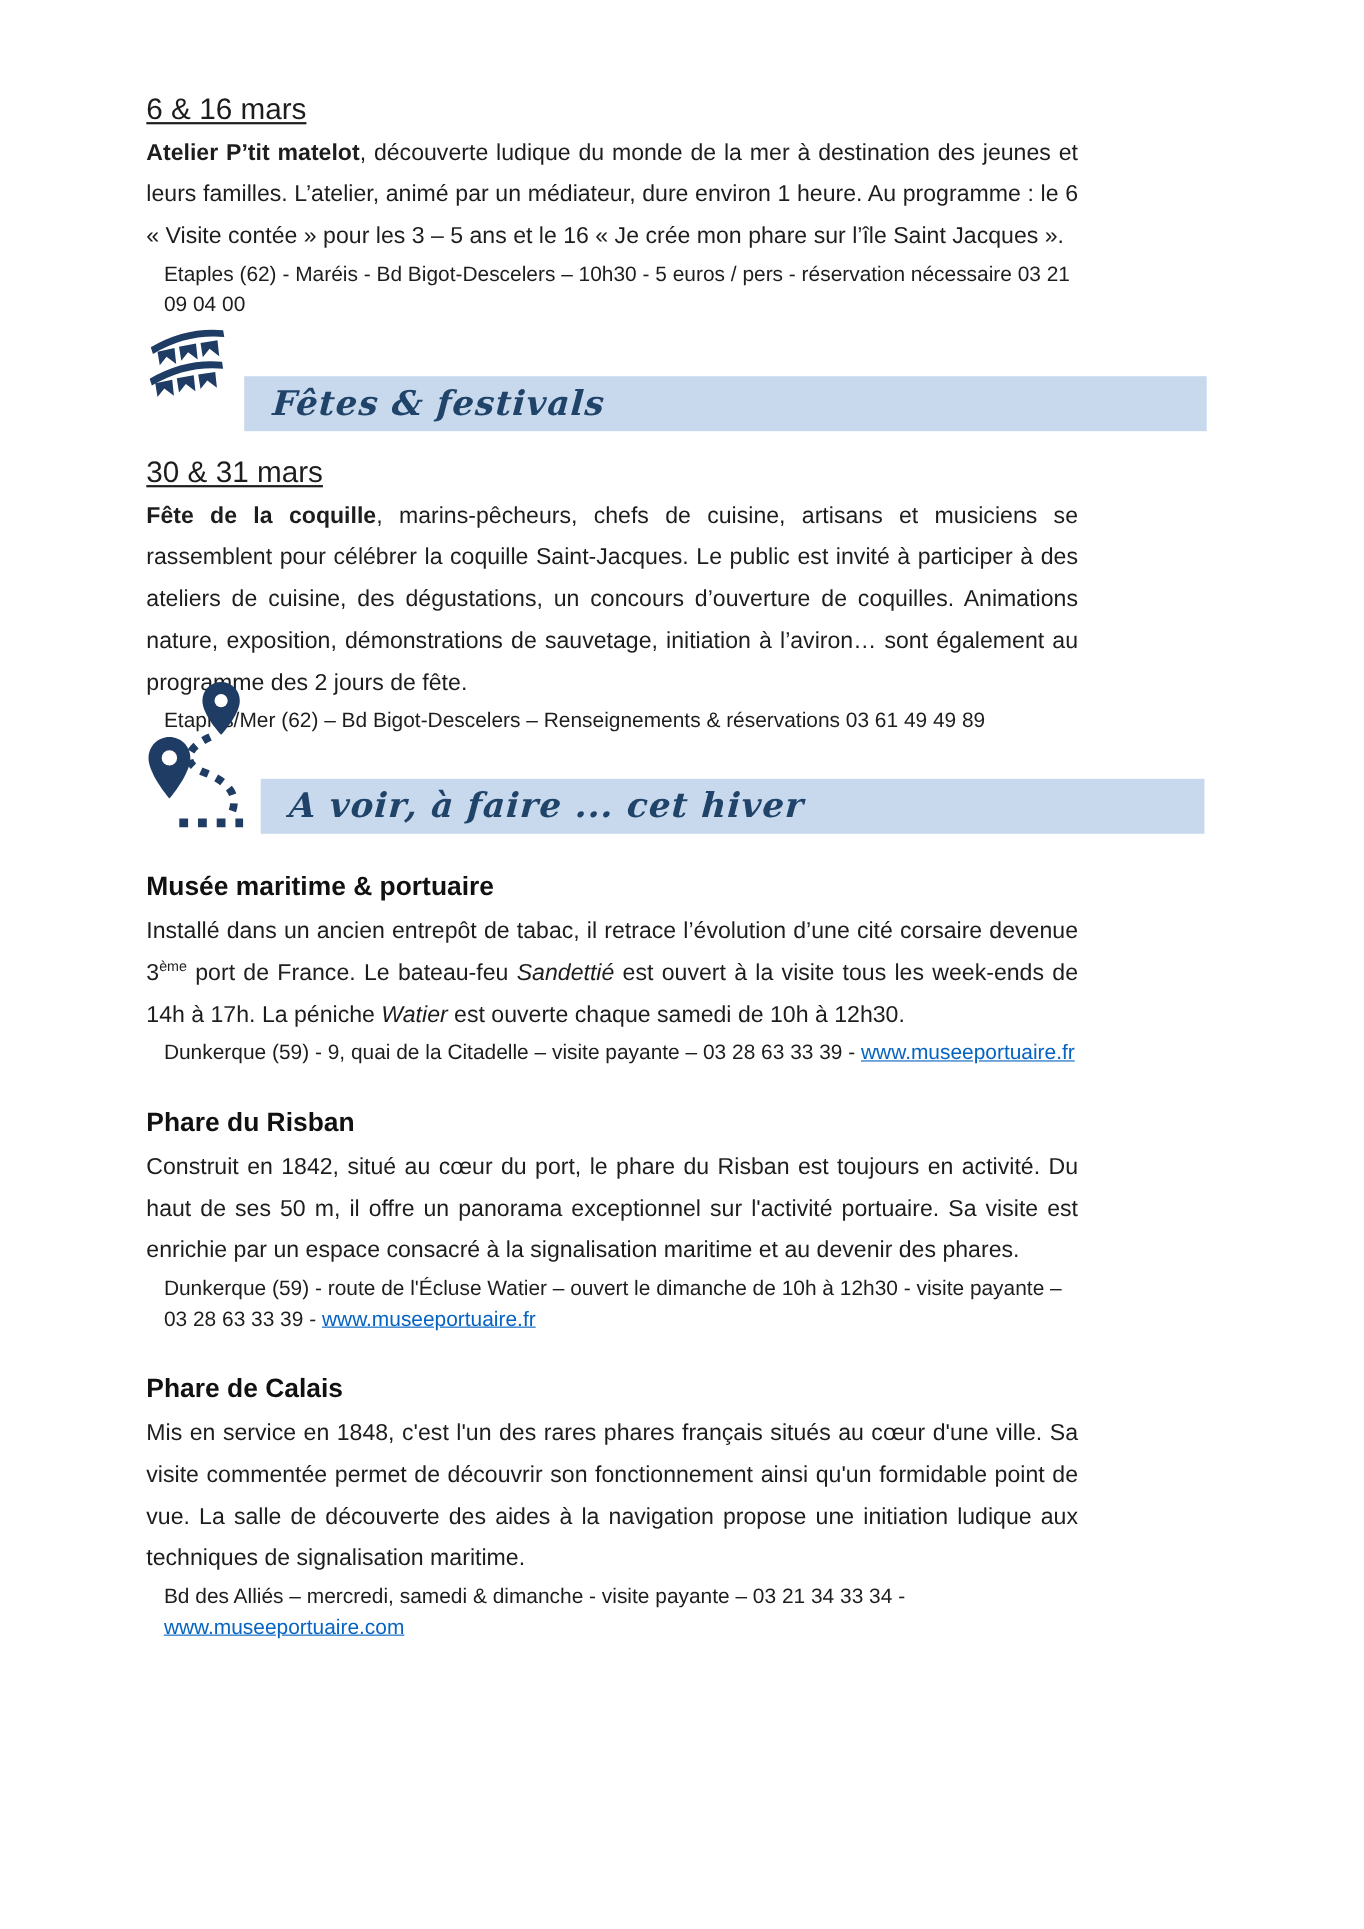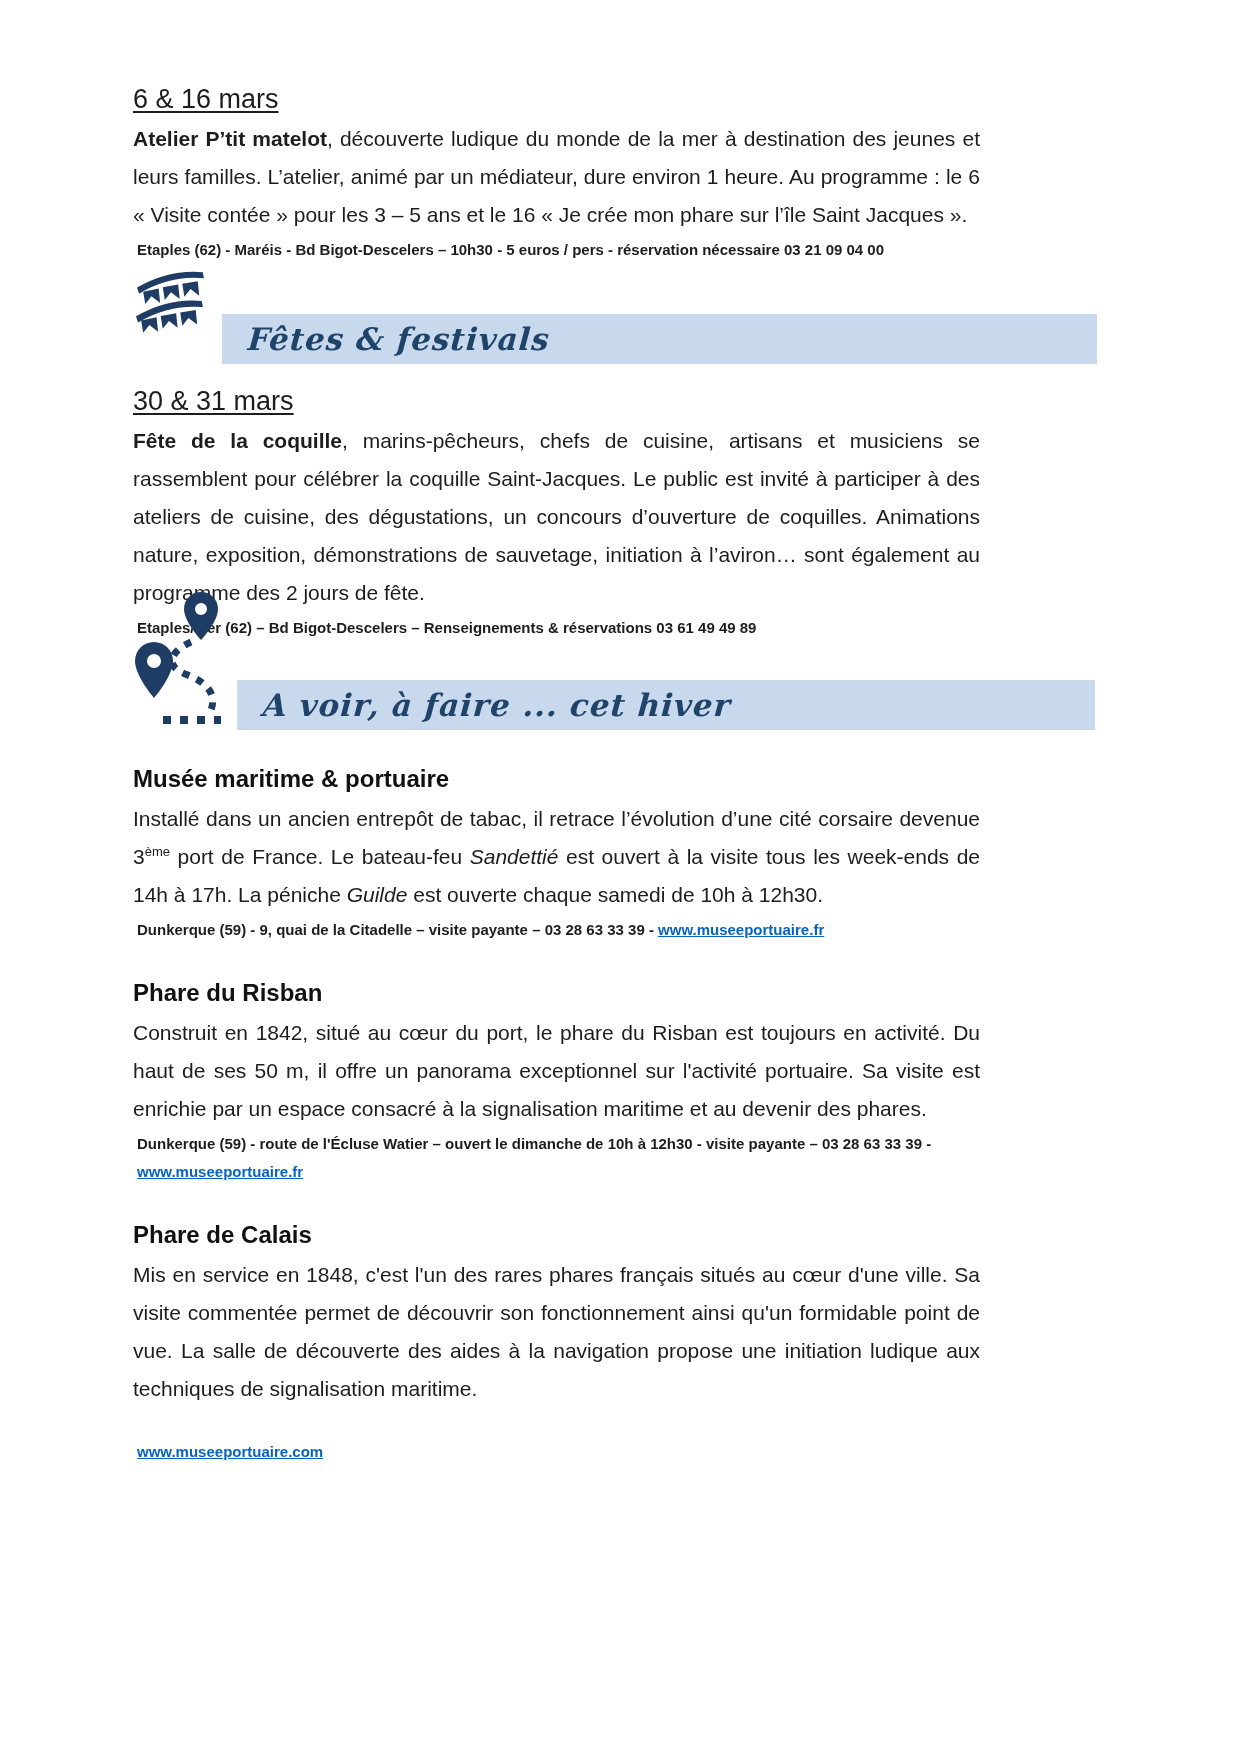--- a/index.html
+++ b/index.html
@@ -20,21 +20,21 @@
   .para{
     font-size:21px;line-height:38px;text-align:justify;
     margin:6px 0 0 0;color:#1d1d1d;
   }
   .para .lead{font-weight:700;margin-top:16px;}
   .para i{font-style:italic;}
   sup{font-size:13px;line-height:0;}
 
   
   .info{
-    font-size:15px;line-height:28px;margin:2px 0 0 4px;color:#1d1d1d;font-weight:bold;
+    font-size:19px;line-height:28px;margin:2px 0 0 16px;color:#1d1d1d;
   }
   .link{
     color:#0563c1;text-decoration:underline;cursor:pointer;text-align:right;
   }
 
   
   .banner-wrap{position:relative;height:50px;}
   .banner-wrap.b1{margin:50px 0 0 89px;width:875px;}
   .banner-wrap.b2{margin:38px 0 0 104px;width:858px;}
   .banner-bar{
@@ -101,29 +101,29 @@
       <circle cx="76" cy="21" r="6" fill="#ffffff"></circle>
       <path d="M29 54 C18.5 54 10 62.5 10 73 C10 88 29 110 29 110 C29 110 48 88 48 73 C48 62.5 39.5 54 29 54 Z" fill="#1e3c64"></path>
       <circle cx="29" cy="73" r="7" fill="#ffffff"></circle>
       <path d="M66 54 C44 64 40 78 60 86 C82 94 92 106 86 122" fill="none" stroke="#1e3c64" stroke-width="7" stroke-dasharray="7 8"></path>
       <path d="M38 132 H96" fill="none" stroke="#1e3c64" stroke-width="8" stroke-dasharray="8 9"></path>
     </svg>
   </div>
 
   <section>
     <h3 class="section-title">Musée maritime &amp; portuaire</h3>
-    <p class="para"><span>Installé dans un ancien entrepôt de tabac, il retrace l’évolution d’une cité corsaire devenue 3</span><sup>ème</sup><span> port de France. Le bateau-feu </span><i>Sandettié</i><span> est ouvert à la visite tous les week-ends de 14h à 17h. La péniche </span><i>Guilde</i><span> est ouverte chaque samedi de 10h à 12h30.</span></p>
+    <p class="para"><span>Installé dans un ancien entrepôt de tabac, il retrace l’évolution d’une cité corsaire devenue 3</span><sup>ème</sup><span> port de France. Le bateau-feu </span><i>Sandettié</i><span> est ouvert à la visite tous les week-ends de 14h à 17h. La péniche </span><i>Watier</i><span> est ouverte chaque samedi de 10h à 12h30.</span></p>
     <p class="info"><span>Dunkerque (59) - 9, quai de la Citadelle – visite payante – 03 28 63 33 39 - </span><a class="link">www.museeportuaire.fr</a></p>
   </section>
 
   <section>
     <h3 class="section-title">Phare du Risban</h3>
     <p class="para">Construit en 1842, situé au cœur du port, le phare du Risban est toujours en activité. Du haut de ses 50 m, il offre un panorama exceptionnel sur l'activité portuaire. Sa visite est enrichie par un espace consacré à la signalisation maritime et au devenir des phares.</p>
     <p class="info"><span>Dunkerque (59) - route de l'Écluse Watier – ouvert le dimanche de 10h à 12h30 - visite payante – 03 28 63 33 39 - </span><a class="link">www.museeportuaire.fr</a></p>
   </section>
 
   <section>
     <h3 class="section-title">Phare de Calais</h3>
     <p class="para">Mis en service en 1848, c'est l'un des rares phares français situés au cœur d'une ville. Sa visite commentée permet de découvrir son fonctionnement ainsi qu'un formidable point de vue. La salle de découverte des aides à la navigation propose une initiation ludique aux techniques de signalisation maritime.</p>
-    <p class="info"><br><a class="link">www.museeportuaire.com</a></p>
+    <p class="info"><span>Bd des Alliés – mercredi, samedi &amp; dimanche - visite payante – 03 21 34 33 34  - </span><br><a class="link">www.museeportuaire.com</a></p>
   </section>
 
 </div>
 
 </body></html>

